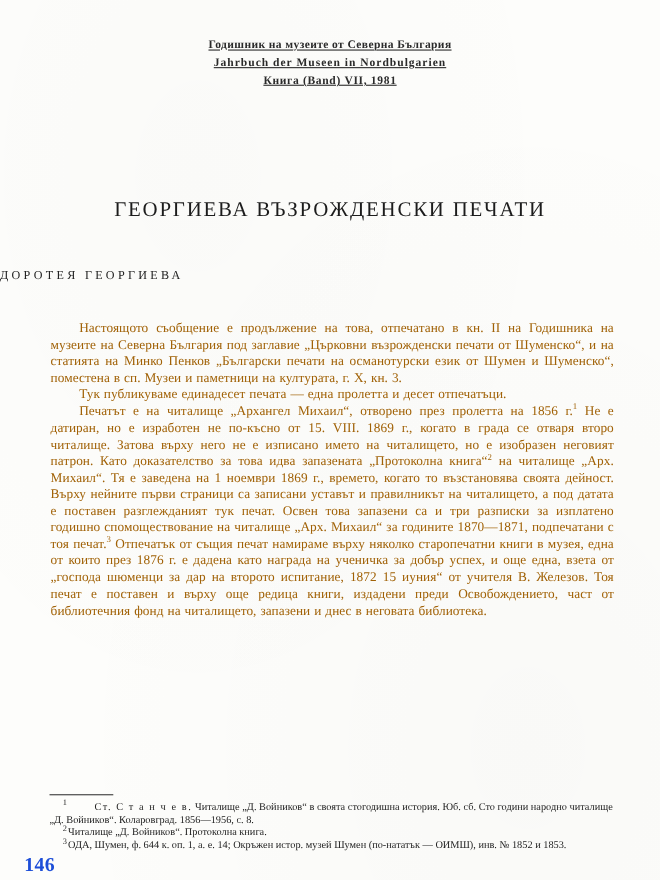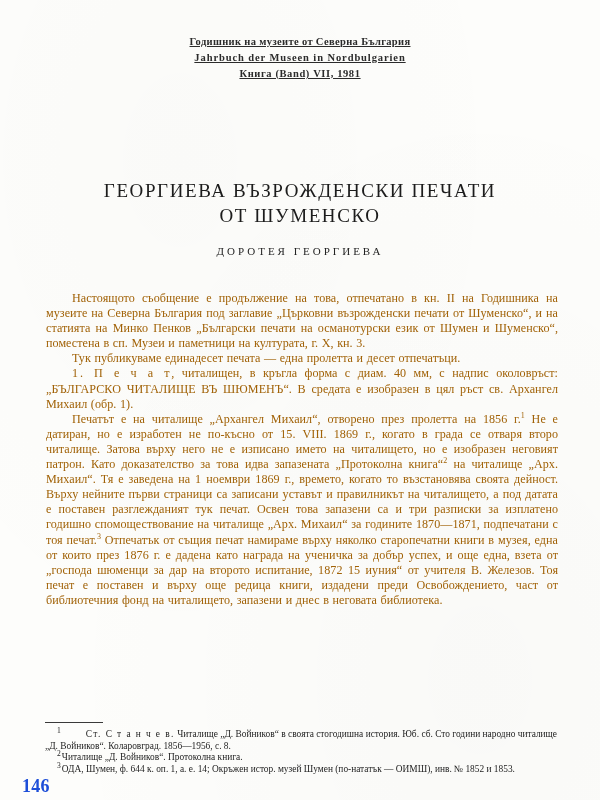--- a/index.html
+++ b/index.html
@@ -68,21 +68,20 @@
     letter-spacing: 1.6px;
     color: #1c1c1c;
     white-space: nowrap;
   }
 
   .byline {
     position: absolute;
     top: 245px;
     left: 0;
     right: 0;
-    text-align: center;
     font-size: 11px;
     letter-spacing: 3px;
     color: #232323;
   }
 
   .body-text {
     position: absolute;
     top: 291px;
     left: 46px;
     width: 512px;
@@ -158,29 +157,27 @@
 <div class="page">
 
   <div class="journal-header">
     <div class="line">Годишник на музеите от Северна България</div>
     <div class="line german">Jahrbuch der Museen in Nordbulgarien</div>
     <div class="line book">Книга (Band) VII, 1981</div>
   </div>
 
   <div class="article-title">
     <div class="t-line">ГЕОРГИЕВА ВЪЗРОЖДЕНСКИ ПЕЧАТИ</div>
-    <div class="t-line">ОТ ШУМЕНСКО</div>
   </div>
 
   <div class="byline">ДОРОТЕЯ ГЕОРГИЕВА</div>
 
   <div class="body-text">
     <p><span>Настоящото съобщение е продължение на това, отпечатано в кн. II на Годишника на музеите на Северна България под заглавие „Църковни възрожденски печати от Шуменско“, и на статията на Минко Пенков „Български печати на османотурски език от Шумен и Шуменско“, поместена в сп. Музеи и паметници на културата, г. X, кн. 3.</span></p>
     <p class="tight"><span>Тук публикуваме единадесет печата — една пролетта и десет отпечатъци.</span></p>
-    <p class="tight"><span class="spaced">1. П е ч а т</span><span>, читалищен, в кръгла форма с диам. 40 мм, с надпис околовръст: „БЪЛГАРСКО ЧИТАЛИЩЕ ВЪ ШЮМЕНЪ“. В средата е изобразен в цял ръст св. Архангел Михаил (обр. 1).</span></p>
     <p class="tight"><span>Печатът е на читалище „Архангел Михаил“, отворено през пролетта на 1856 г.</span><sup>1</sup><span> Не е датиран, но е изработен не по-късно от 15. VIII. 1869 г., когато в града се отваря второ читалище. Затова върху него не е изписано името на читалището, но е изобразен неговият патрон. Като доказателство за това идва запазената „Протоколна книга“</span><sup>2</sup><span> на читалище „Арх. Михаил“. Тя е заведена на 1 ноември 1869 г., времето, когато то възстановява своята дейност. Върху нейните първи страници са записани уставът и правилникът на читалището, а под датата е поставен разглежданият тук печат. Освен това запазени са и три разписки за изплатено годишно спомоществование на читалище „Арх. Михаил“ за годините 1870—1871, подпечатани с тоя печат.</span><sup>3</sup><span> Отпечатък от същия печат намираме върху няколко старопечатни книги в музея, една от които през 1876 г. е дадена като награда на ученичка за добър успех, и още една, взета от „господа шюменци за дар на второто испитание, 1872 15 иуния“ от учителя В. Железов. Тоя печат е поставен и върху още редица книги, издадени преди Освобождението, част от библиотечния фонд на читалището, запазени и днес в неговата библиотека.</span></p>
   </div>
 
   <div class="footnote-rule"></div>
 
   <div class="footnotes">
     <p class="fn"><span class="num">1</span><span class="author">Ст. С т а н ч е в.</span><span> Читалище „Д. Войников“ в своята стогодишна история. Юб. сб. Сто години народно читалище „Д. Войников“. Коларовград. 1856—1956, с. 8.</span></p>
     <p class="fn"><span class="num">2</span><span>Читалище „Д. Войников“. Протоколна книга.</span></p>
     <p class="fn"><span class="num">3</span><span>ОДА, Шумен, ф. 644 к. оп. 1, а. е. 14; Окръжен истор. музей Шумен (по-нататък — ОИМШ), инв. № 1852 и 1853.</span></p>
   </div>

